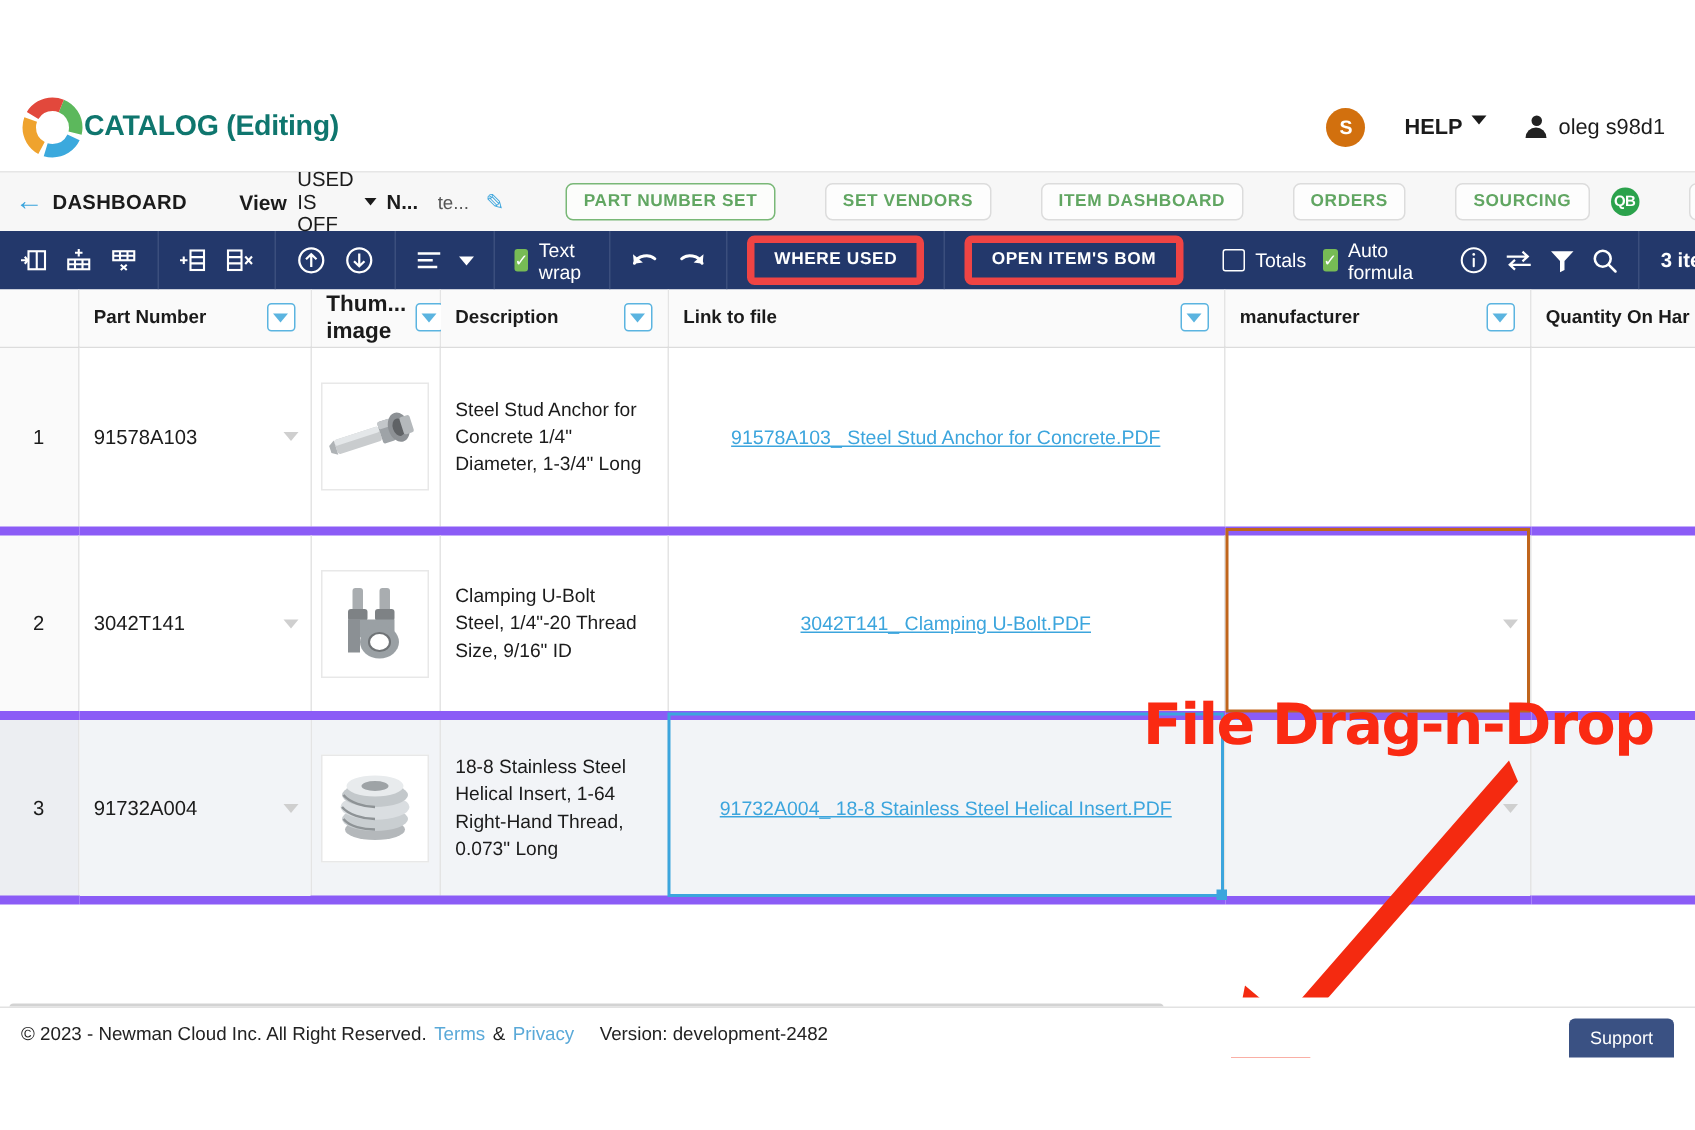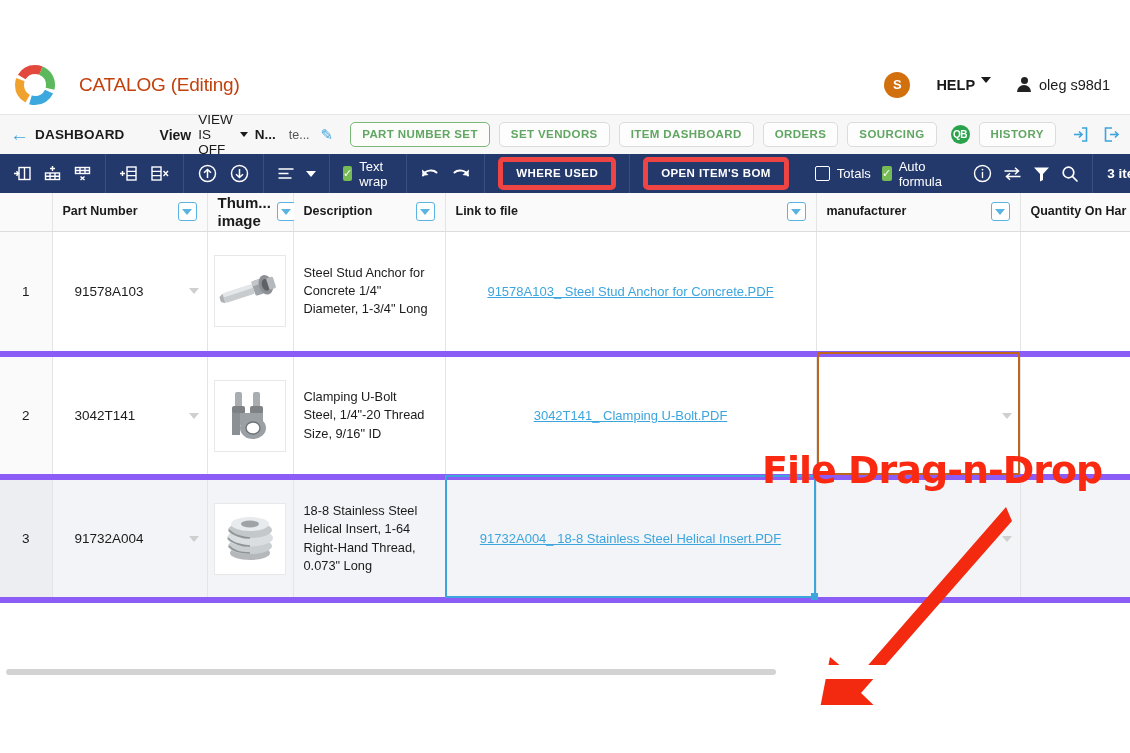--- a/index.html
+++ b/index.html
@@ -17,22 +17,22 @@
 
   .app { position: absolute; left: 0; top: 55px; width: 1130px; height: 650px; background: #ffffff; overflow: hidden; }
 
   
   .brand-header {
     position: relative; height: 59px; background: #ffffff;
     display: flex; align-items: center; padding: 0 14px;
   }
   .logo-ring { width: 42px; height: 42px; position: relative; flex: 0 0 42px; }
   .brand-title {
-    font-size: 19px; font-weight: normal; color: #c2410c;
-    margin-left: 23px; letter-spacing: -0.2px;
+    font-size: 19px; font-weight: bold; color: #0f766e;
+    margin-left: 0; letter-spacing: -0.2px;
   }
   .header-right { margin-left: auto; display: flex; align-items: center; gap: 26px; padding-right: 6px; }
   .avatar-badge {
     width: 26px; height: 26px; border-radius: 50%;
     background: #d2700e; color: #fff; font-size: 13px; font-weight: bold;
     display: flex; align-items: center; justify-content: center;
   }
   .help-menu { font-size: 14.5px; font-weight: bold; color: #1b1b1b; display: flex; align-items: flex-start; gap: 6px; }
   .caret-down { width: 0; height: 0; border-left: 5px solid transparent; border-right: 5px solid transparent; border-top: 6px solid #1b1b1b; display: inline-block; }
   .user-box { display: flex; align-items: center; gap: 8px; font-size: 14.5px; color: #1b1b1b; }
@@ -51,21 +51,21 @@
   .view-label { font-size: 14px; font-weight: bold; color: #1b1b1b; }
   .view-state { font-size: 13.5px; color: #1b1b1b; }
   .view-caret { width: 0; height: 0; border-left: 4.5px solid transparent; border-right: 4.5px solid transparent; border-top: 5.5px solid #1b1b1b; }
   .view-name { font-size: 13.5px; font-weight: bold; color: #1b1b1b; }
   .view-note { font-size: 12.5px; color: #555; margin-left: 6px; }
   .pencil-icon { color: #3ca5dd; font-size: 15px; margin-left: 4px; }
   .nav-tabs { display: flex; align-items: center; gap: 9px; margin-left: 17px; }
   .nav-tab {
     border: 1px solid #dcdcdc; border-radius: 5px; background: #fdfdfd;
     color: #61a662; font-size: 11.5px; font-weight: bold; letter-spacing: 0.4px;
-    padding: 6px 11px; white-space: nowrap; line-height: 1;
+    padding: 6px 11px; white-space: nowrap; line-height: 1; margin-left: 24px;
   }
   .nav-tab.active { border-color: #79b877; background: #fcfdfb; }
   .qb-badge {
     width: 19px; height: 19px; border-radius: 50%; background: #2ba24c;
     color: #fff; font-size: 10px; font-weight: bold; display: flex;
     align-items: center; justify-content: center; margin-left: 5px; letter-spacing:-0.5px;
   }
   .nav-icons { display: flex; align-items: center; gap: 14px; margin-left: 16px; }
   .nav-ic { color: #3ca5dd; display: flex; align-items: center; }
 
@@ -107,21 +107,21 @@
   th.col-qty { width: 210px; }
   .hdr-inner { display: flex; align-items: center; justify-content: space-between; gap: 6px; }
   .hdr-text { line-height: 1.18; }
   .hdr-text.two { font-size: 15px; }
   .filter-btn {
     width: 19px; height: 19px; border: 1px solid #5bb4e0; border-radius: 3px;
     background: #fff; display: inline-flex; align-items: center; justify-content: center; flex: 0 0 19px;
   }
   .filter-btn i { width: 0; height: 0; border-left: 5px solid transparent; border-right: 5px solid transparent; border-top: 6px solid #5bb4e0; display:block; }
 
-  td.cell { height: 123px; padding: 0 22px; font-size: 13px; color: #1b1b1b; }
+  td.cell { height: 123px; padding: 0 10px; font-size: 13px; color: #1b1b1b; }
   tr.row-sel td { background: #f2f4f7; }
   td.idx { text-align: center; font-size: 13.5px; color: #1b1b1b; background: #fafafa; padding: 0; }
   tr.row-sel td.idx { background: #eceef2; }
   td.pn { position: relative; }
   .pn-val { font-size: 13.5px; }
   .cell-caret { position: absolute; right: 8px; top: 50%; transform: translateY(-50%); width: 0; height: 0; border-left: 5px solid transparent; border-right: 5px solid transparent; border-top: 6px solid #cfcfcf; }
   td.thumb { text-align: center; padding: 0; }
   .thumb-box { width: 72px; height: 72px; border: 1px solid #e8e8e8; background: #fff; margin: 0 auto; display: flex; align-items: center; justify-content: center; overflow: hidden; }
   td.desc { font-size: 12.8px; line-height: 1.44; padding: 0 12px 0 10px; }
   td.link { text-align: center; position: relative; }
@@ -132,21 +132,21 @@
   
   .sel-cell {
     position: absolute; border: 2px solid #3ca5dd; background: transparent;
     pointer-events: none;
   }
   .sel-handle { position: absolute; width: 7px; height: 7px; background: #3ca5dd; right: -4px; bottom: -4px; }
   .drop-zone { position: absolute; border: 2px solid #c0651c; pointer-events: none; }
 
   
   .anno-text {
-    position: absolute; left: 762px; top: 255px;
+    position: absolute; left: 762px; top: 268px;
     font-family: "DejaVu Sans", sans-serif;
     font-size: 38px; font-weight: bold; color: #fa2a12;
     letter-spacing: -1px; white-space: nowrap; pointer-events: none;
   }
   .anno-arrow { position: absolute; left: 760px; top: 300px; pointer-events: none; }
 
   
   .hscroll { position: relative; height: 14px; background: #ffffff; }
   .hscroll-thumb { position: absolute; left: 6px; top: 4px; width: 770px; height: 6px; background: #d3d3d3; border-radius: 3px; }
 
@@ -199,21 +199,21 @@
         </div>
       </div>
     </div>
 
     <div class="nav-bar">
       <span class="back-arrow">←</span>
       <span class="dashboard-link">DASHBOARD</span>
 
       <div class="view-group">
         <span class="view-label">View</span>
-        <span class="view-state">VIEW IS OFF</span>
+        <span class="view-state">USED IS OFF</span>
         <span class="view-caret"></span>
         <span class="view-name">N...</span>
         <span class="view-note">te...</span>
         <span class="pencil-icon">✎</span>
       </div>
 
       <div class="nav-tabs">
         <div class="nav-tab active">PART NUMBER SET</div>
         <div class="nav-tab">SET VENDORS</div>
         <div class="nav-tab">ITEM DASHBOARD</div>
@@ -551,15 +551,23 @@
       <div class="anno-text">File Drag-n-Drop</div>
       <svg class="anno-arrow" width="260" height="240" viewBox="0 0 260 240">
         <path d="M246 14 L96 186 L70 164 L57 231 L124 222 L101 200 L252 28 Z" fill="#f42a10"></path>
       </svg>
     </div>
 
     <div class="hscroll">
       <div class="hscroll-thumb"></div>
     </div>
 
+    <div class="footer">
+      <span>© 2023 - Newman Cloud Inc. All Right Reserved.</span>
+      <a href="#">Terms</a>
+      <span>&amp;</span>
+      <a href="#">Privacy</a>
+      <span class="ver">Version: development-2482</span>
+      <div class="support-tab">Support</div>
+    </div>
 
   </div>
 </div>
 
 </body></html>

